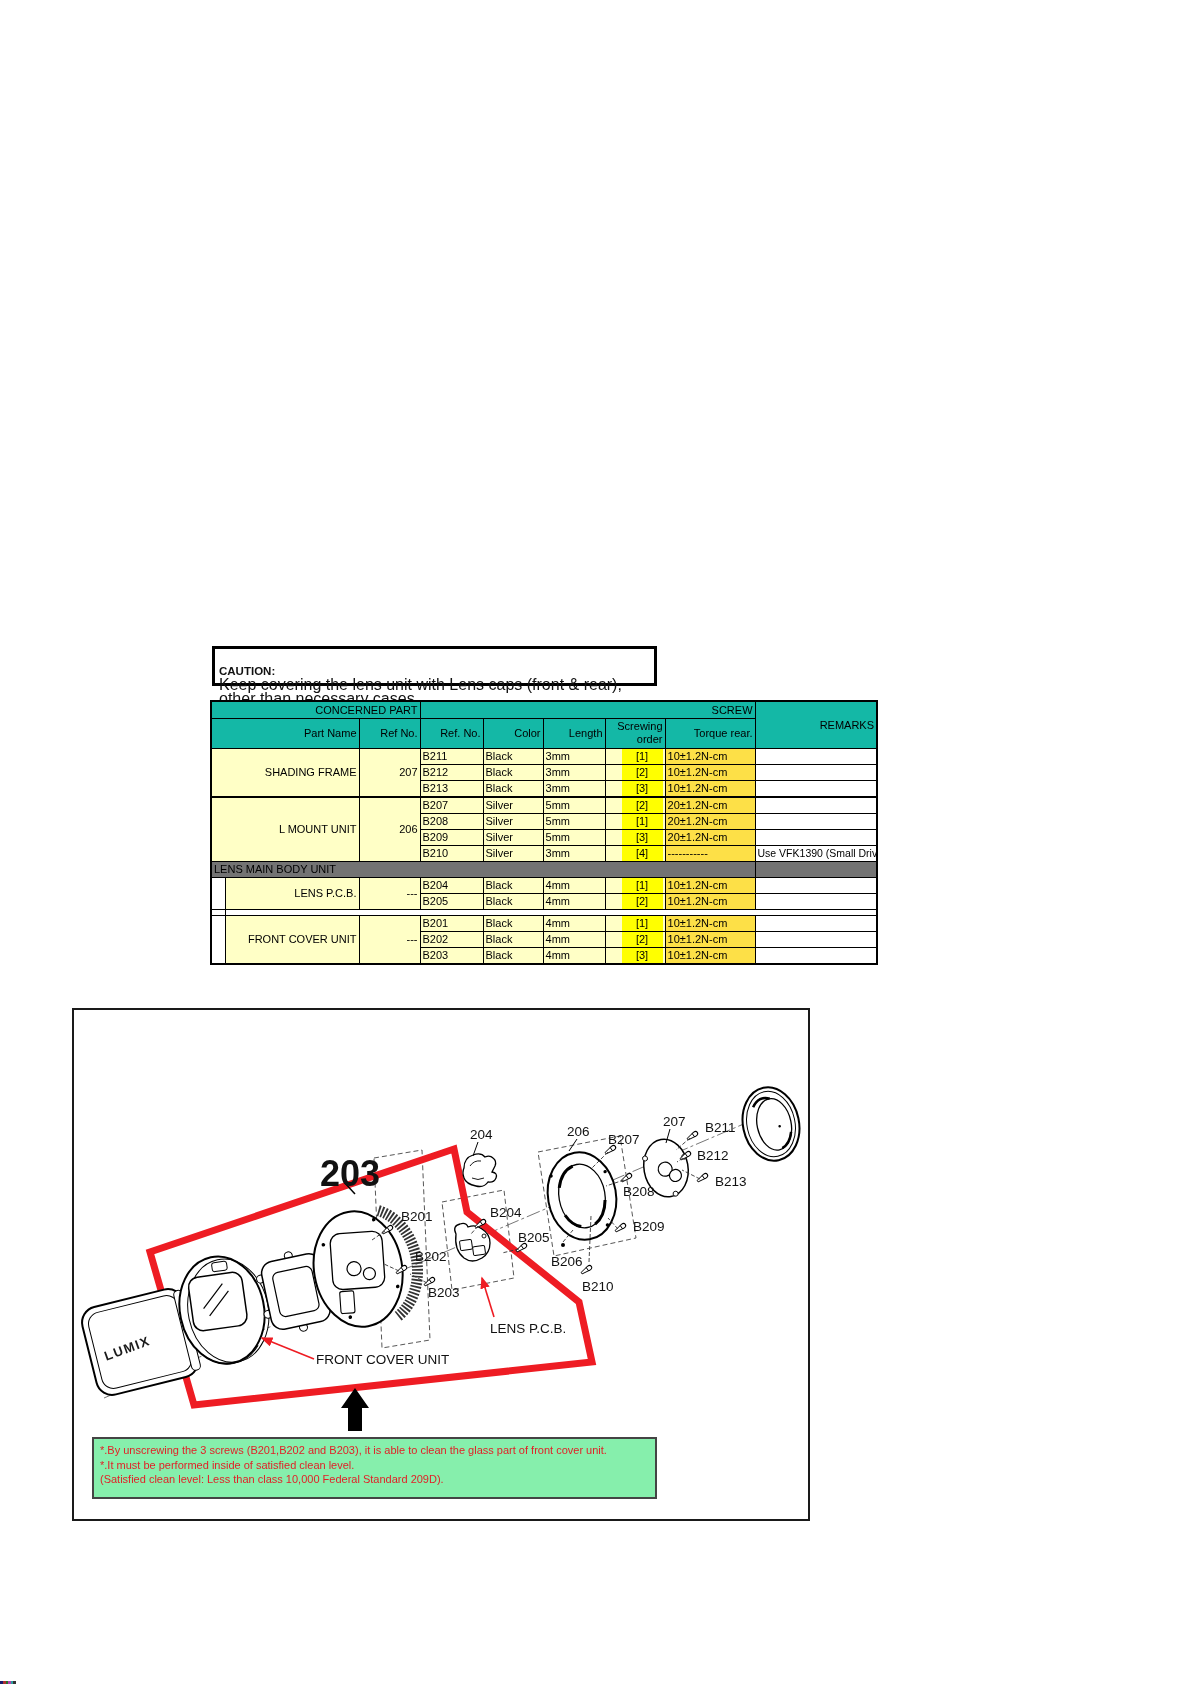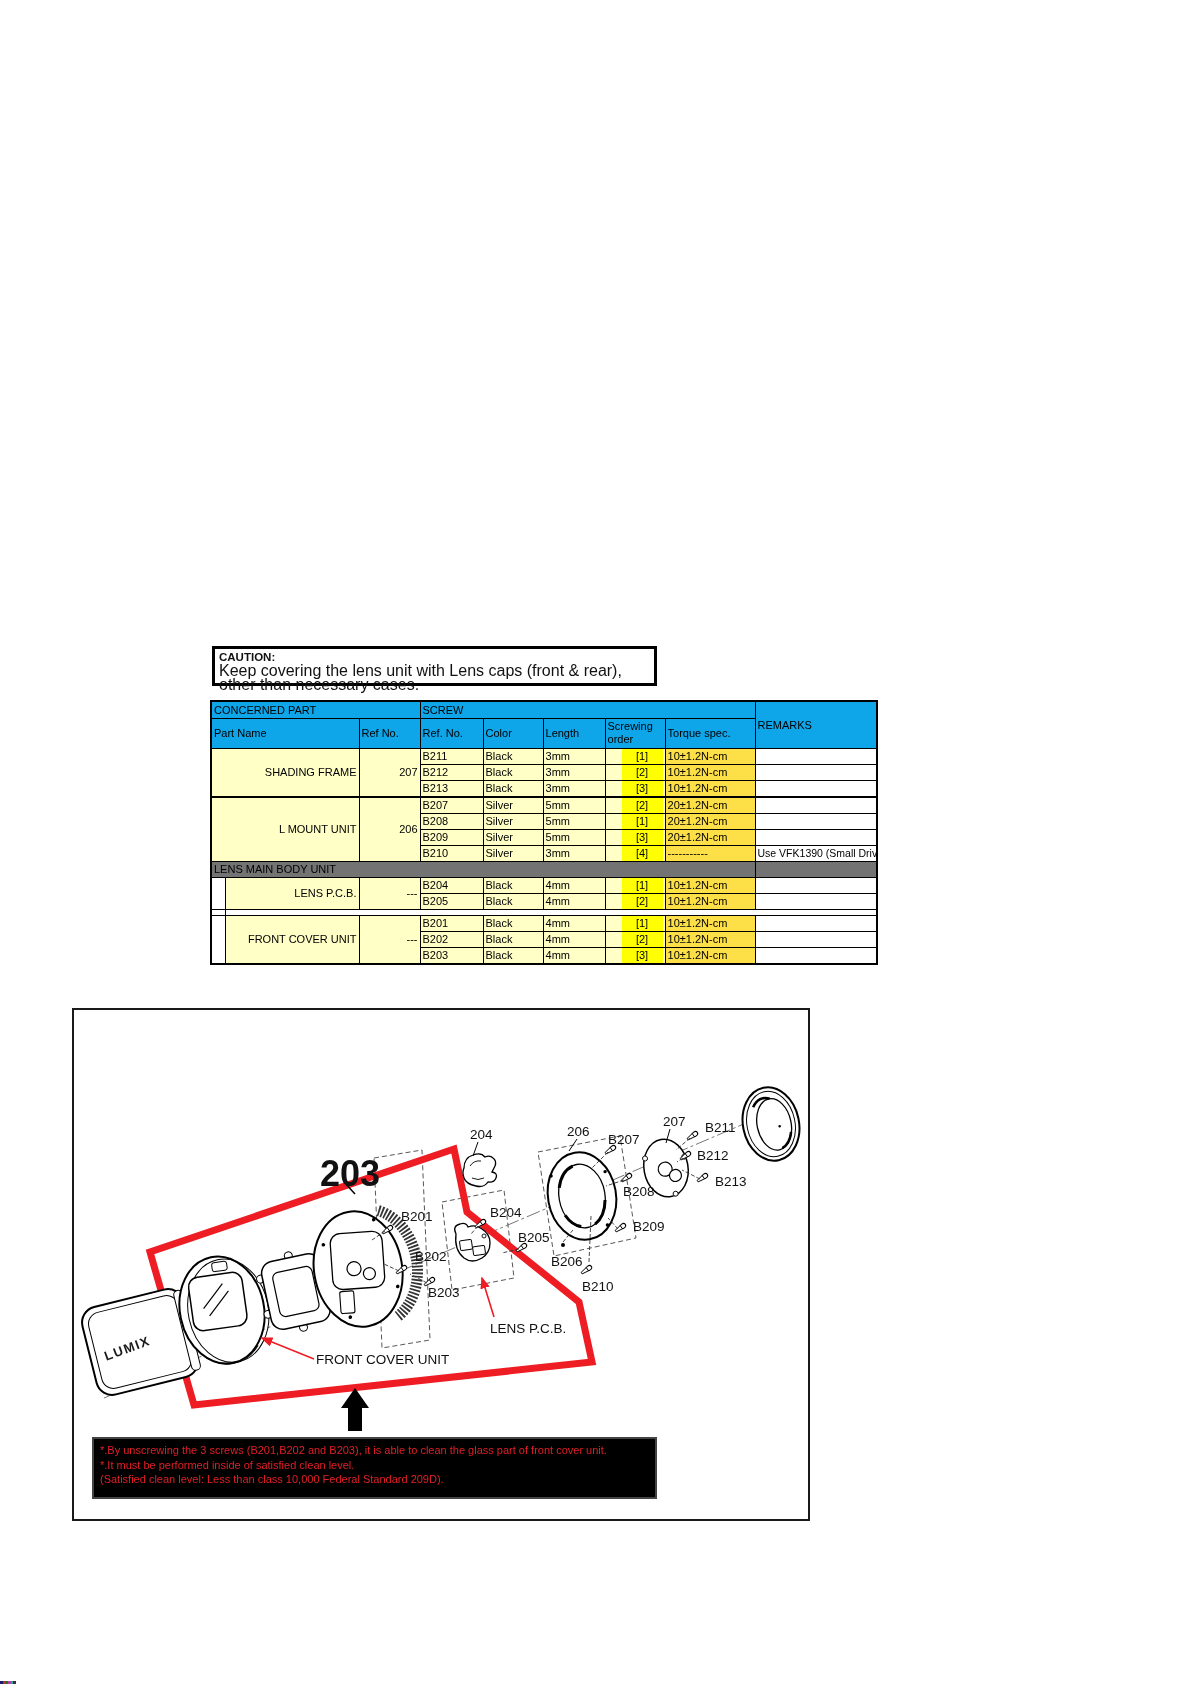--- a/index.html
+++ b/index.html
@@ -1,48 +1,48 @@
 <!DOCTYPE html>
 <html><head>
 <meta charset="utf-8">
 <style>
   html,body{margin:0;padding:0;background:#fff;}
   .page{position:relative;width:1191px;height:1685px;background:#ffffff;overflow:hidden;
         font-family:"Liberation Sans",sans-serif;color:#111;}
 
   
   .caution{position:absolute;left:212px;top:646px;width:445px;height:40px;
-           border:3px solid #000;box-sizing:border-box;padding:2px 4px;background:#fff;}
+           border:3px solid #000;box-sizing:border-box;padding:16px 4px;background:#fff;}
   .caution-title{font-size:11.5px;font-weight:bold;line-height:13px;}
   .caution-body{font-size:16px;line-height:14px;}
 
   
   table.screw{position:absolute;left:210px;top:700px;width:666px;border-collapse:collapse;
               border:2px solid #000;table-layout:fixed;font-size:11px;color:#000;}
   table.screw td{border:1px solid #000;padding:0 2px;overflow:hidden;white-space:nowrap;
                  height:15px;line-height:14px;}
-  td.hc{background:#0ea5e9;text-align:left;}
+  td.hc{background:#14b8a6;text-align:right;}
   td.part{background:#ffffc6;text-align:right;}
   td.sc{background:#ffffc6;text-align:left;padding-left:3px;}
   td.order{background:#ffffc6;padding:0;}
   .ohl{display:block;margin-left:14px;background:#ffff00;text-align:center;height:15px;line-height:15px;}
   td.torque{background:#fde047;text-align:left;padding-left:3px;}
   td.rem{background:#fff;text-align:left;padding-left:3px;font-size:10.5px;}
   td.section{background:#737373;text-align:left;padding-left:3px;border-top:2px solid #000;}
   td.indent{background:#fff;border-right:2px solid #000;padding:0;}
   tr.g2 > td{border-top:2px solid #000;}
   tr.gap td{height:5px;line-height:5px;}
   .so span{display:block;line-height:13px;}
 
   
   .diagram{position:absolute;left:72px;top:1008px;width:738px;height:513px;
            border:2px solid #1a1a1a;box-sizing:border-box;background:#fff;}
   .diagram svg{position:absolute;left:0;top:0;}
   .note{position:absolute;left:18px;top:427px;width:565px;height:62px;border:2px solid #444;
-        box-sizing:border-box;padding:4px 6px;background:#000000;color:#e21f26;
+        box-sizing:border-box;padding:4px 6px;background:#86efac;color:#e21f26;
         font-size:11px;line-height:14.5px;white-space:nowrap;}
   .dlabel{font-size:13.5px;fill:#111;}
   .dbig{font-size:36px;font-weight:bold;fill:#111;}
   .lumix{font-size:13px;font-weight:bold;letter-spacing:1.5px;fill:#1a1a1a;}
 
   .artifact{position:absolute;left:0;top:1681px;width:16px;height:3px;
     background:linear-gradient(to right,#1a1a6e 0 3px,#b03030 3px 6px,#2a6e2a 6px 8px,
                #b040b0 8px 11px,#30a0a0 11px 13px,#333 13px 16px);}
 </style>
 </head>
@@ -76,21 +76,21 @@
     <tr style="height:30px">
       <td colspan="2" class="hc">Part Name</td>
       <td class="hc">Ref No.</td>
       <td class="hc">Ref. No.</td>
       <td class="hc">Color</td>
       <td class="hc">Length</td>
       <td class="hc so">
         <span>Screwing</span>
         <span>order</span>
       </td>
-      <td class="hc">Torque spec.</td>
+      <td class="hc">Torque rear.</td>
     </tr>
 
     <tr>
       <td colspan="2" rowspan="3" class="part">SHADING FRAME</td>
       <td rowspan="3" class="part">207</td>
       <td class="sc">B211</td>
       <td class="sc">Black</td>
       <td class="sc">3mm</td>
       <td class="order">
             <span class="ohl">[1]</span>

